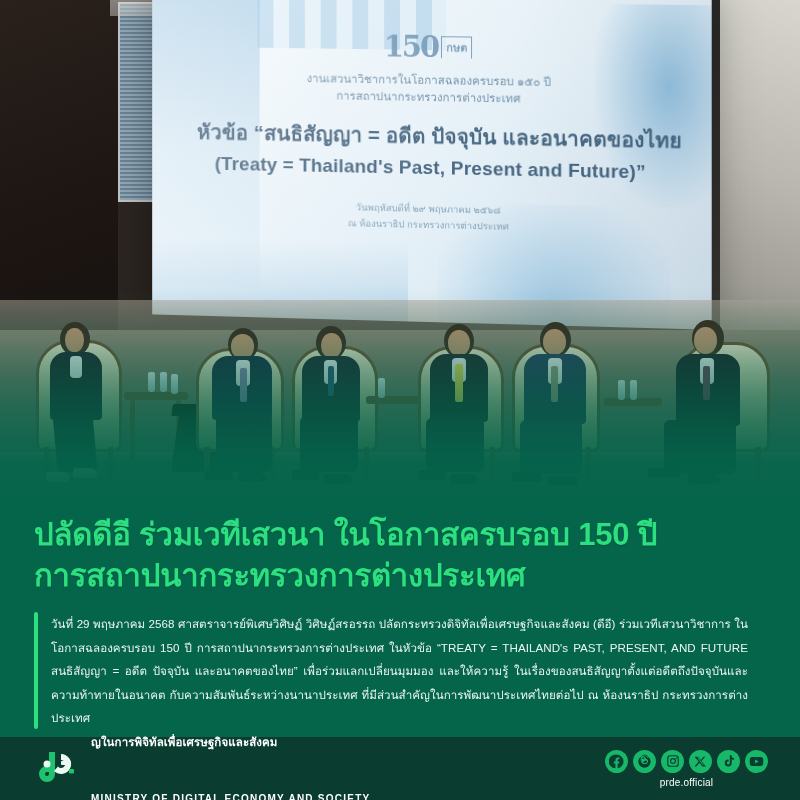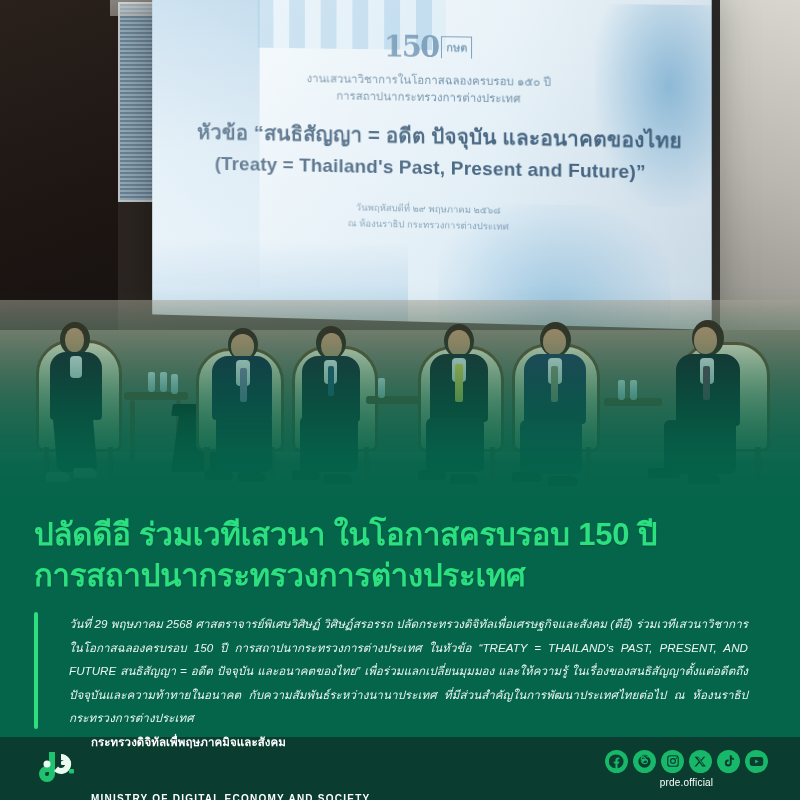--- a/index.html
+++ b/index.html
@@ -228,23 +228,22 @@
     font-size: 31px;
     font-weight: 700;
     line-height: 1.33;
     letter-spacing: -.2px;
     padding-top: 6px;
     text-shadow: 0 1px 2px rgba(0,0,0,.18);
   }
 
   .body-wrap {
     display: flex;
-    gap: 31px;
+    gap: 13px;
     margin-top: 16px;
-    font-style: italic;
   }
   .accent-bar {
     flex: 0 0 4px;
     width: 4px;
     background: #2ce080;
     border-radius: 2px;
   }
   .body-text {
     color: #ecf6f1;
     font-size: 11.6px;
@@ -444,21 +443,21 @@
       <div class="logo-mark">
         <svg viewBox="0 0 92 80" width="46" height="40" aria-hidden="true">
           <path d="M34 6 h12 v44 a16 16 0 1 1 -16 -16 h4 v12 h-4 a4 4 0 1 0 4 4 z" fill="#1fc26e"></path>
           <circle cx="30" cy="30" r="7" fill="#eafaf1"></circle>
           <path d="M58 10 a20 20 0 1 1 -14 34 l8 -9 a8 8 0 1 0 6 -13 z" fill="#eafaf1"></path>
           <rect x="58" y="24" width="20" height="8" rx="2" fill="#eafaf1"></rect>
           <rect x="74" y="40" width="10" height="9" rx="2" fill="#1fc26e"></rect>
         </svg>
       </div>
       <div class="brand-text">
-        <div class="brand-th">กระทรวงดิจิทัลเพื่พฤษภาคมิจและสังคม</div>
+        <div class="brand-th">ญในการพิจิทัลเพื่อเศรษฐกิจและสังคม</div>
         <div class="brand-en">MINISTRY OF DIGITAL ECONOMY AND SOCIETY</div>
       </div>
     </div>
 
     <div class="social-wrap">
       <div class="social-row">
 
         <span class="s-ico">
           <svg width="15" height="15" viewBox="0 0 24 24">
               <path fill="#0a3c2f" d="M12 1a11 11 0 1 0-1.7 21.9v-7.7H7.6V12h2.7V9.9c0-2.7 1.6-4.2 4-4.2 1.2 0 2.4.2 2.4.2v2.6h-1.3c-1.3 0-1.7.8-1.7 1.7V12h2.9l-.5 3.2h-2.4v7.7A11 11 0 0 0 12 1z"></path>

